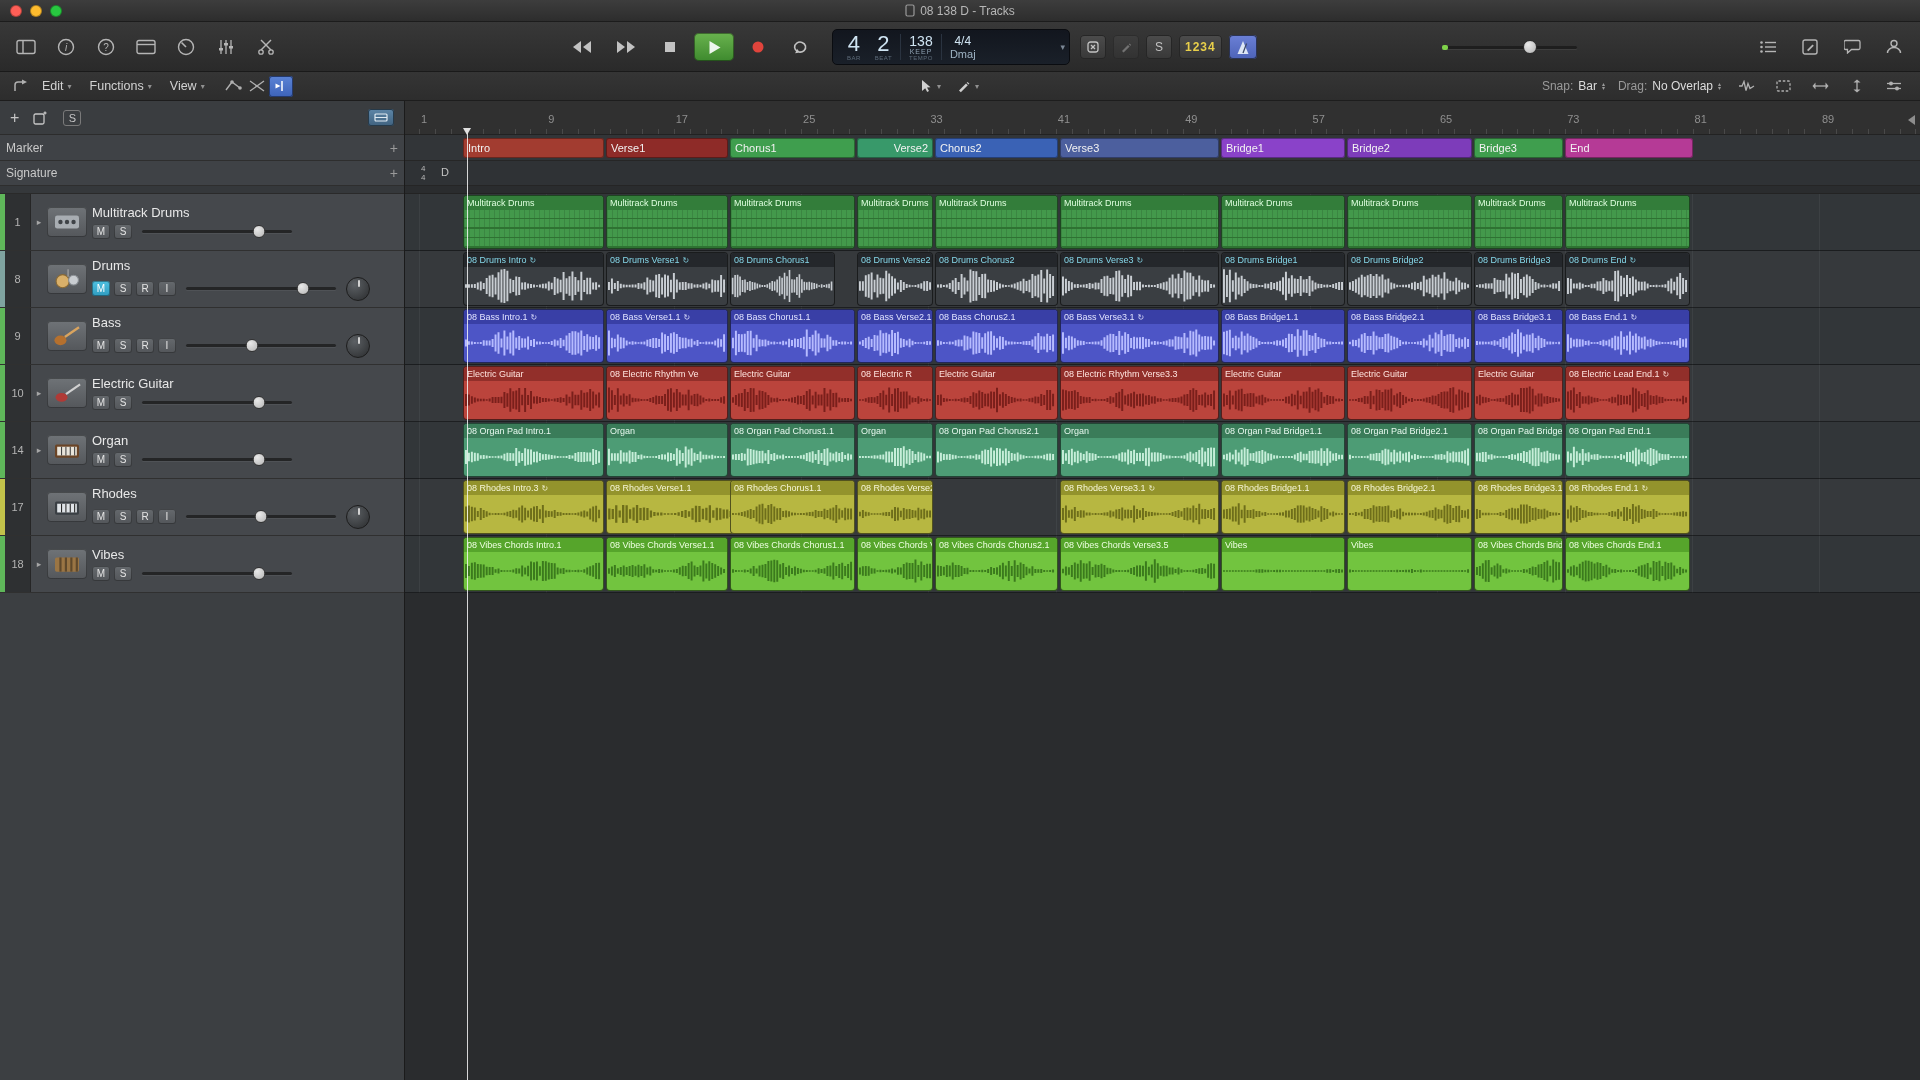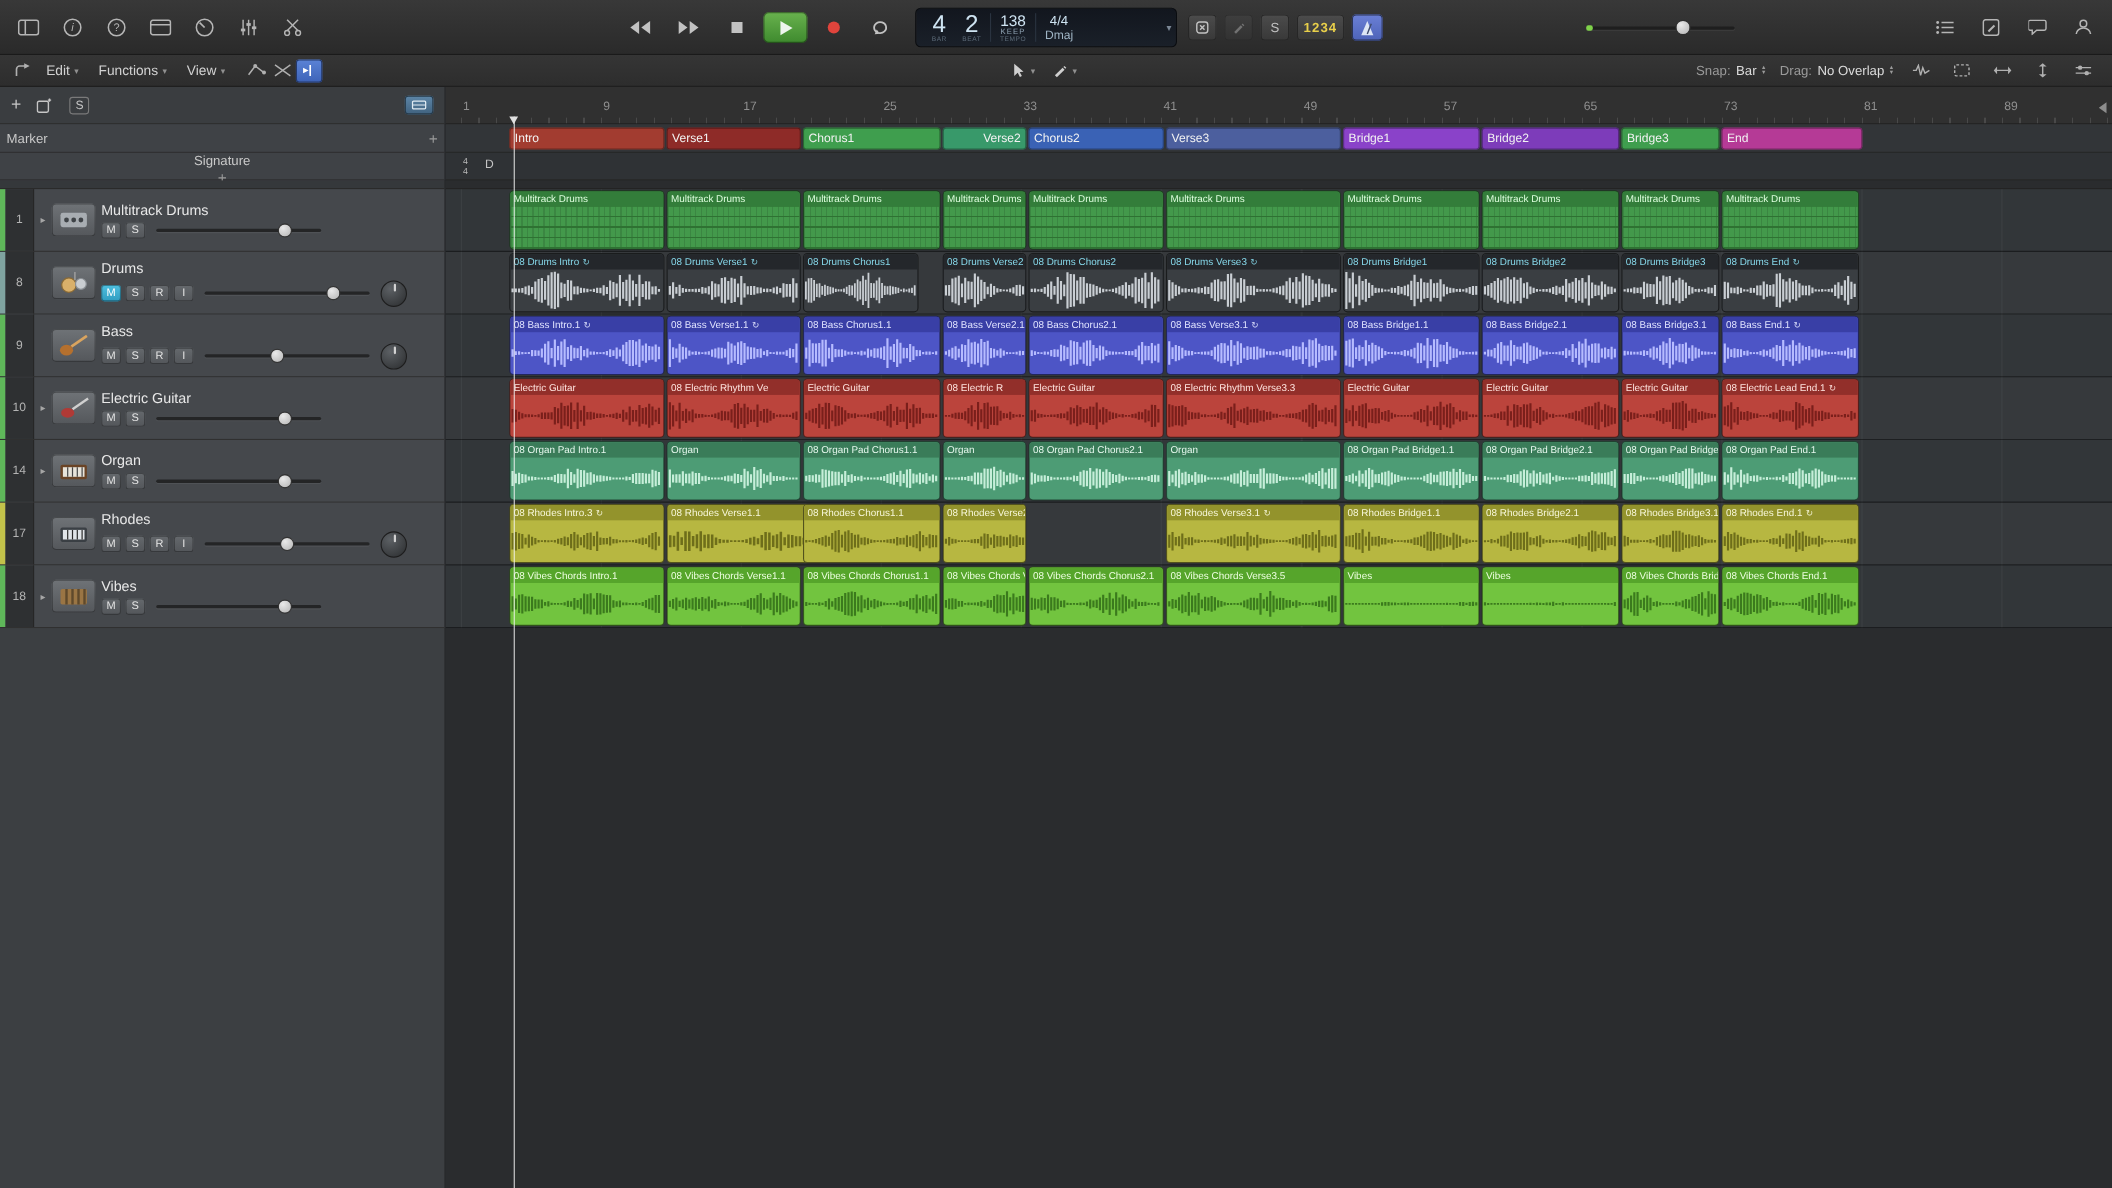--- a/index.html
+++ b/index.html
@@ -62,21 +62,21 @@
   .stepper { display:inline-flex; flex-direction:column; color:#9a9a9a; font-size:6px; line-height:4.5px; }
 
   
   .main { flex:1; display:flex; overflow:hidden; }
   .headers { width:405px; flex:0 0 405px; background:#3c3f42; border-right:1px solid #1b1b1b; display:flex; flex-direction:column; }
   .hdr-tools { height:34px; display:flex; align-items:center; gap:14px; padding:0 10px; background:#3a3d40; border-bottom:1px solid #2c2c2c; }
   .hbtn { color:#c6c6c6; font-size:16px; display:flex; align-items:center; justify-content:center; }
   .sbtn2 { font-size:11px; border:1px solid #7a7a7a; border-radius:3px; width:18px; height:16px; line-height:14px; justify-content:center; }
   .viewbtn { margin-left:auto; width:26px; height:17px; border-radius:3px; background:linear-gradient(#5d86a8,#40627f); box-shadow:inset 0 0 0 1px #263a4a; display:flex; align-items:center; justify-content:center; }
   .global-row { background:#3f4246; border-bottom:1px solid #2e2e2e; font-size:12px; color:#c9c9c9; padding:0 6px; display:flex; align-items:center; justify-content:space-between; }
-  .global-row.marker { height:26px; } .global-row.signature { height:25px;flex-direction:column; }
+  .global-row.marker { height:26px; } .global-row.signature { height:25px; }
   .plus { color:#9a9a9a; font-size:14px; }
   .hdr-spacer { height:8px; background:#35383b; border-bottom:1px solid #2a2a2a; }
   .hdr-fill { flex:1; background:#3c3f42; }
 
   .thead { height:57px; display:flex; align-items:stretch; background:#45484c; border-bottom:1px solid #303030; }
   .tstrip { width:5px; flex:0 0 5px; }
   .tnum { width:26px; flex:0 0 26px; background:#2e3032; border-right:1px solid #262626; color:#b4b4b4; font-size:11px; display:flex; align-items:center; justify-content:center; }
   .tdisc { width:16px; flex:0 0 16px; display:flex; align-items:center; justify-content:center; color:#a6a6a6; font-size:9px; }
   .ticon { width:40px; flex:0 0 40px; height:30px; align-self:center; margin-right:5px; background:linear-gradient(#6f7377,#54575b); border-radius:4px; display:flex; align-items:center; justify-content:center; box-shadow:inset 0 0 0 1px rgba(0,0,0,.35); }
   .tcol { flex:1; display:flex; flex-direction:column; justify-content:center; padding-right:10px; }
@@ -114,20 +114,33 @@
   .rbody { height:38px; position:relative; }
   .tl-fill { flex:1; background:#2a2c2e; }
   .playhead { position:absolute; left:62px; top:27px; bottom:0; width:1px; background:rgba(245,245,245,.85); z-index:6; }
   .ph-cap { position:absolute; top:0; left:-4px; width:0; height:0; border-left:4.5px solid transparent; border-right:4.5px solid transparent; border-top:7px solid #e0e0e0; }
 </style>
 </head>
 <body>
 
 <div class="window">
 
+  <div class="titlebar">
+    <div class="lights">
+      <div class="light red"></div>
+      <div class="light yellow"></div>
+      <div class="light green"></div>
+    </div>
+    <div class="title">
+      <svg width="10" height="13" viewBox="0 0 10 13">
+          <rect x="1" y="1" width="8" height="11" rx="1.5" fill="none" stroke="#9a9a9a" stroke-width="1.2"></rect>
+        </svg>
+      <span>08 138 D - Tracks</span>
+    </div>
+  </div>
 
   <div class="toolbar">
     <div class="tb-group">
       <div class="tbtn">
           <svg width="20" height="16" viewBox="0 0 20 16">
             <rect x="1" y="1.5" width="18" height="13" rx="2" fill="none" stroke="#b5b5b5" stroke-width="1.4"></rect>
             <line x1="7" y1="1.5" x2="7" y2="14.5" stroke="#b5b5b5" stroke-width="1.4"></line>
           </svg>
         </div>
       <div class="tbtn">

